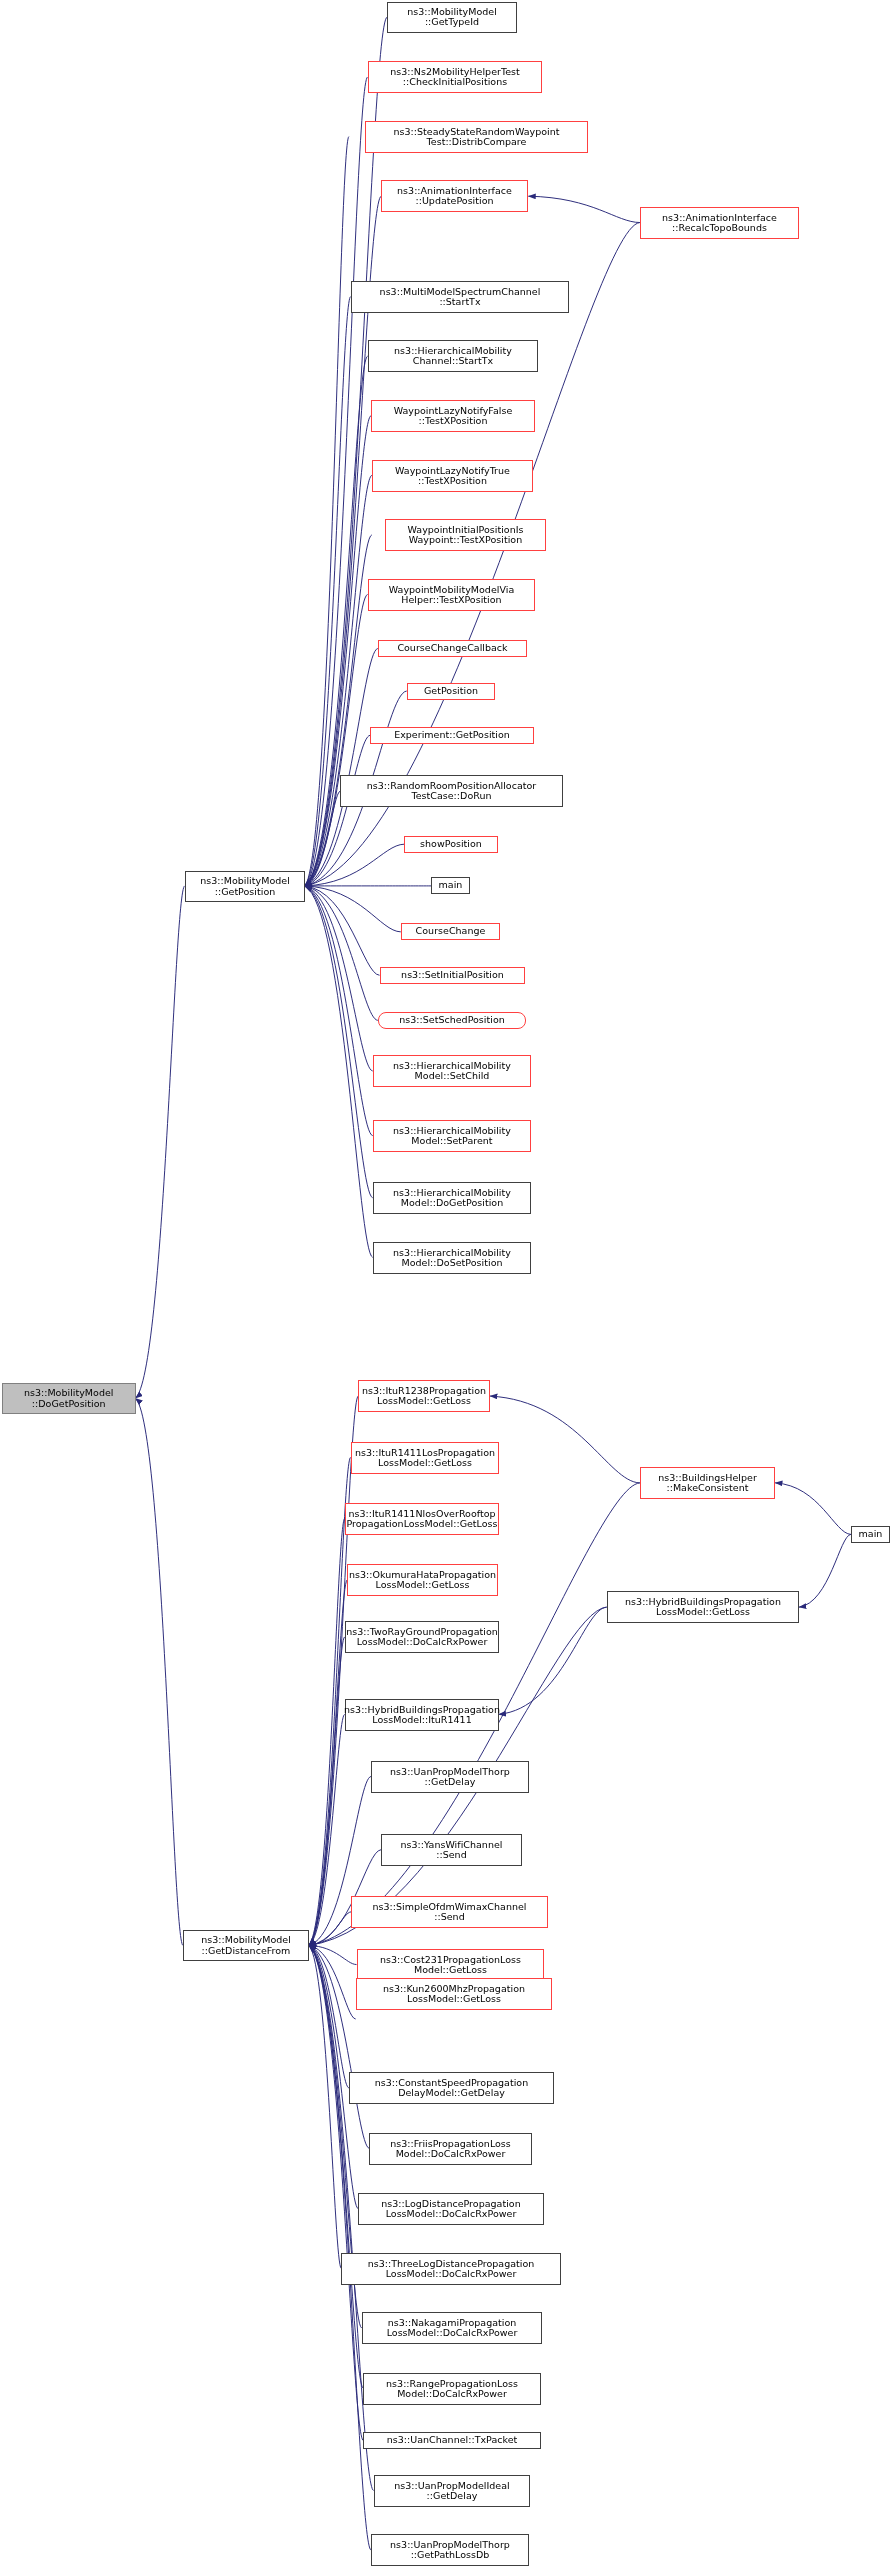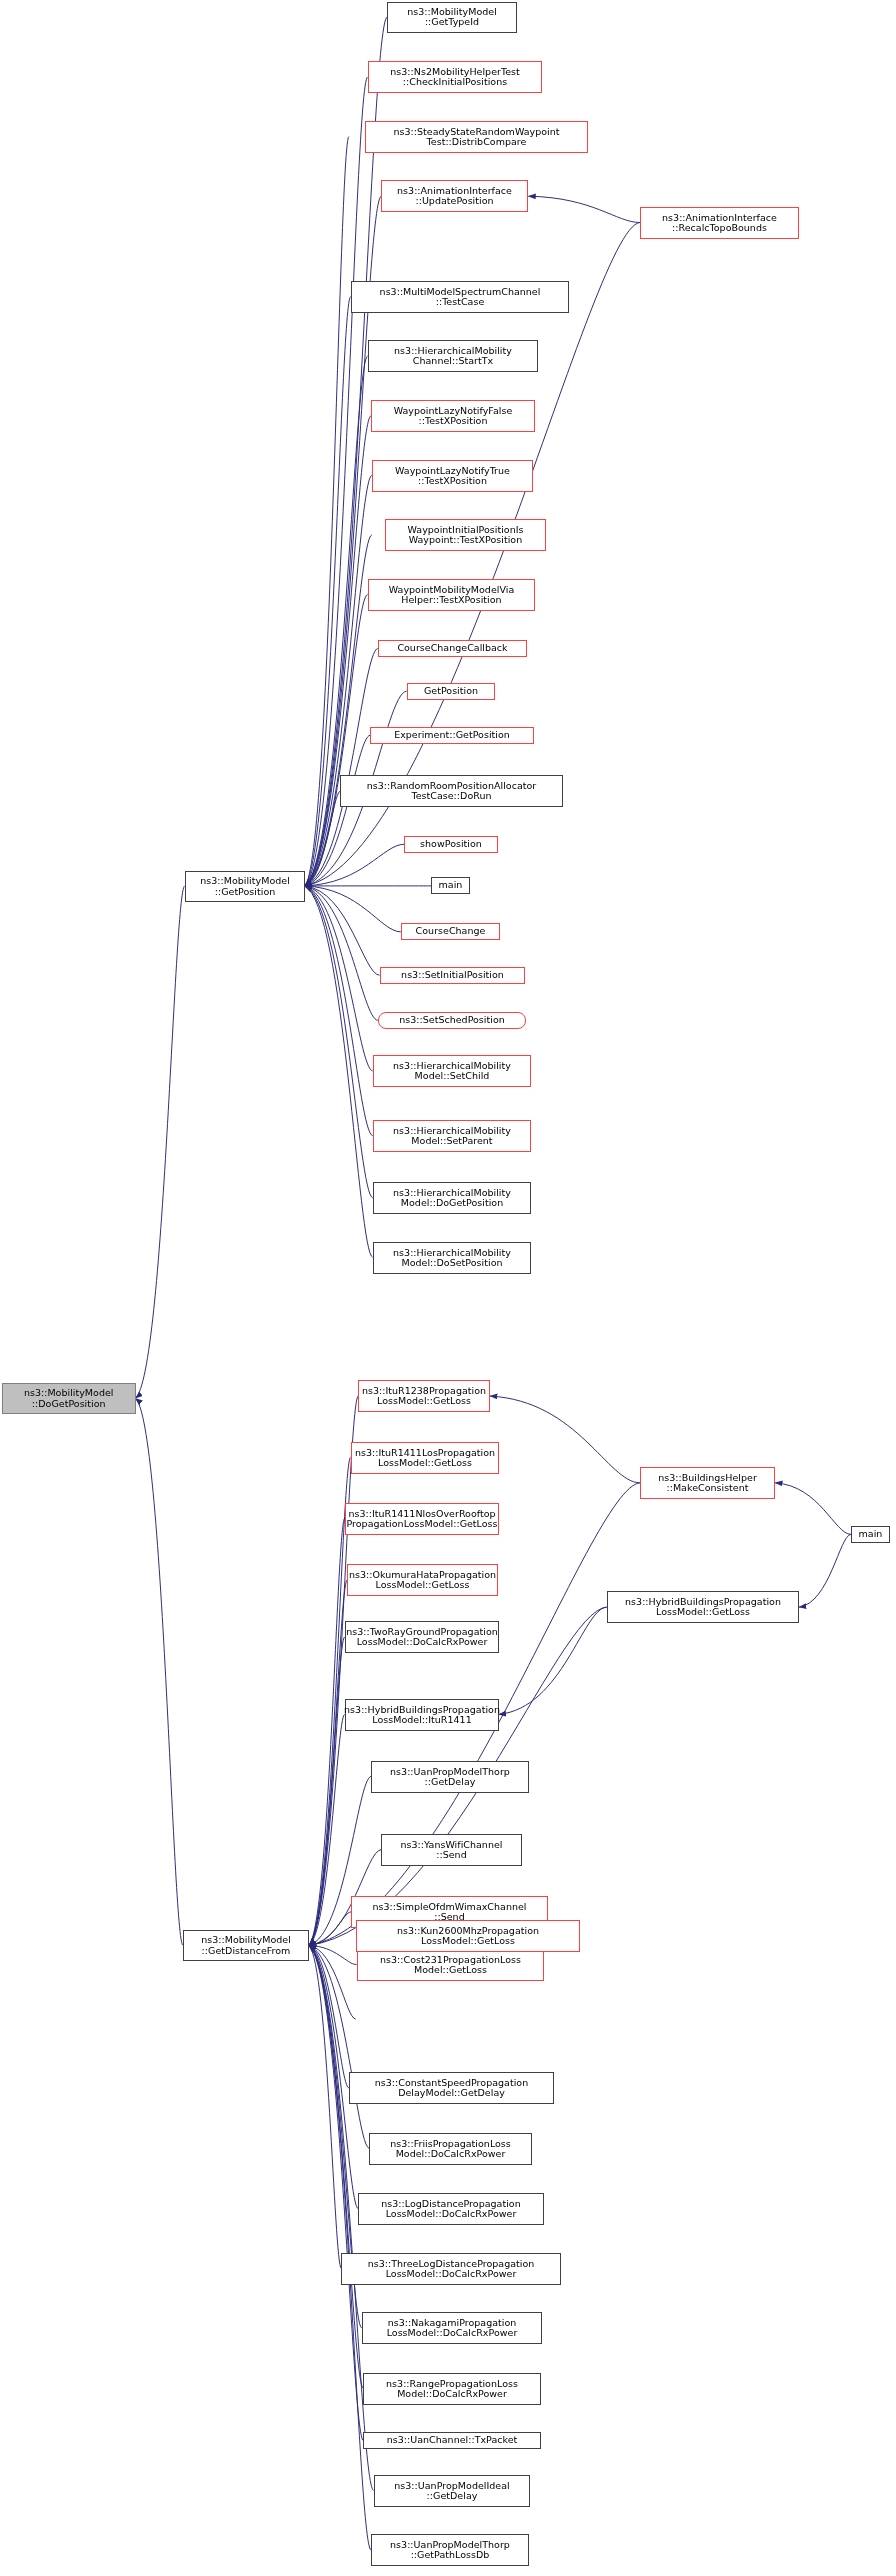--- a/index.html
+++ b/index.html
@@ -103,21 +103,21 @@
 ::GetTypeId</div>
       <div class="node red" style="left: 368px; top: 61px; width: 174px; height: 31.5px;">ns3::Ns2MobilityHelperTest
 ::CheckInitialPositions</div>
       <div class="node red" style="left: 349px; top: 121px; width: 223px; height: 31.5px; margin-left: 16px;">ns3::SteadyStateRandomWaypoint
 Test::DistribCompare</div>
       <div class="node red" style="left: 381px; top: 180px; width: 147px; height: 31.5px;">ns3::AnimationInterface
 ::UpdatePosition</div>
       <div class="node red" style="left: 640px; top: 207px; width: 159px; height: 31.5px;">ns3::AnimationInterface
 ::RecalcTopoBounds</div>
       <div class="node black" style="left: 351px; top: 281px; width: 218px; height: 31.5px;">ns3::MultiModelSpectrumChannel
-::TestCase</div>
+::StartTx</div>
       <div class="node black" style="left: 368px; top: 340px; width: 170px; height: 31.5px;">ns3::HierarchicalMobility
 Channel::StartTx</div>
       <div class="node red" style="left: 371px; top: 400px; width: 164px; height: 31.5px;">WaypointLazyNotifyFalse
 ::TestXPosition</div>
       <div class="node red" style="left: 372px; top: 460px; width: 161px; height: 31.5px;">WaypointLazyNotifyTrue
 ::TestXPosition</div>
       <div class="node red" style="left: 372px; top: 519px; width: 161px; height: 31.5px; margin-left: 13px;">WaypointInitialPositionIs
 Waypoint::TestXPosition</div>
       <div class="node red" style="left: 368px; top: 579px; width: 167px; height: 31.5px;">WaypointMobilityModelVia
 Helper::TestXPosition</div>
@@ -157,21 +157,21 @@
       <div class="node black" style="left: 345px; top: 1699px; width: 154px; height: 31.5px;">ns3::HybridBuildingsPropagation
 LossModel::ItuR1411</div>
       <div class="node black" style="left: 371px; top: 1761px; width: 158px; height: 31.5px;">ns3::UanPropModelThorp
 ::GetDelay</div>
       <div class="node black" style="left: 381px; top: 1834px; width: 141px; height: 31.5px;">ns3::YansWifiChannel
 ::Send</div>
       <div class="node red" style="left: 351px; top: 1896px; width: 197px; height: 31.5px;">ns3::SimpleOfdmWimaxChannel
 ::Send</div>
       <div class="node red" style="left: 357px; top: 1949px; width: 187px; height: 31.5px;">ns3::Cost231PropagationLoss
 Model::GetLoss</div>
-      <div class="node red" style="left: 356px; top: 1920px; width: 224px; height: 31.5px;">ns3::Kun2600MhzPropagation
+      <div class="node red" style="left: 356px; top: 1978px; width: 196px; height: 31.5px;">ns3::Kun2600MhzPropagation
 LossModel::GetLoss</div>
       <div class="node black" style="left: 349px; top: 2072px; width: 205px; height: 31.5px;">ns3::ConstantSpeedPropagation
 DelayModel::GetDelay</div>
       <div class="node black" style="left: 369px; top: 2133px; width: 163px; height: 31.5px;">ns3::FriisPropagationLoss
 Model::DoCalcRxPower</div>
       <div class="node black" style="left: 358px; top: 2193px; width: 186px; height: 31.5px;">ns3::LogDistancePropagation
 LossModel::DoCalcRxPower</div>
       <div class="node black" style="left: 341px; top: 2253px; width: 220px; height: 31.5px;">ns3::ThreeLogDistancePropagation
 LossModel::DoCalcRxPower</div>
       <div class="node black" style="left: 362px; top: 2312px; width: 180px; height: 31.5px;">ns3::NakagamiPropagation

